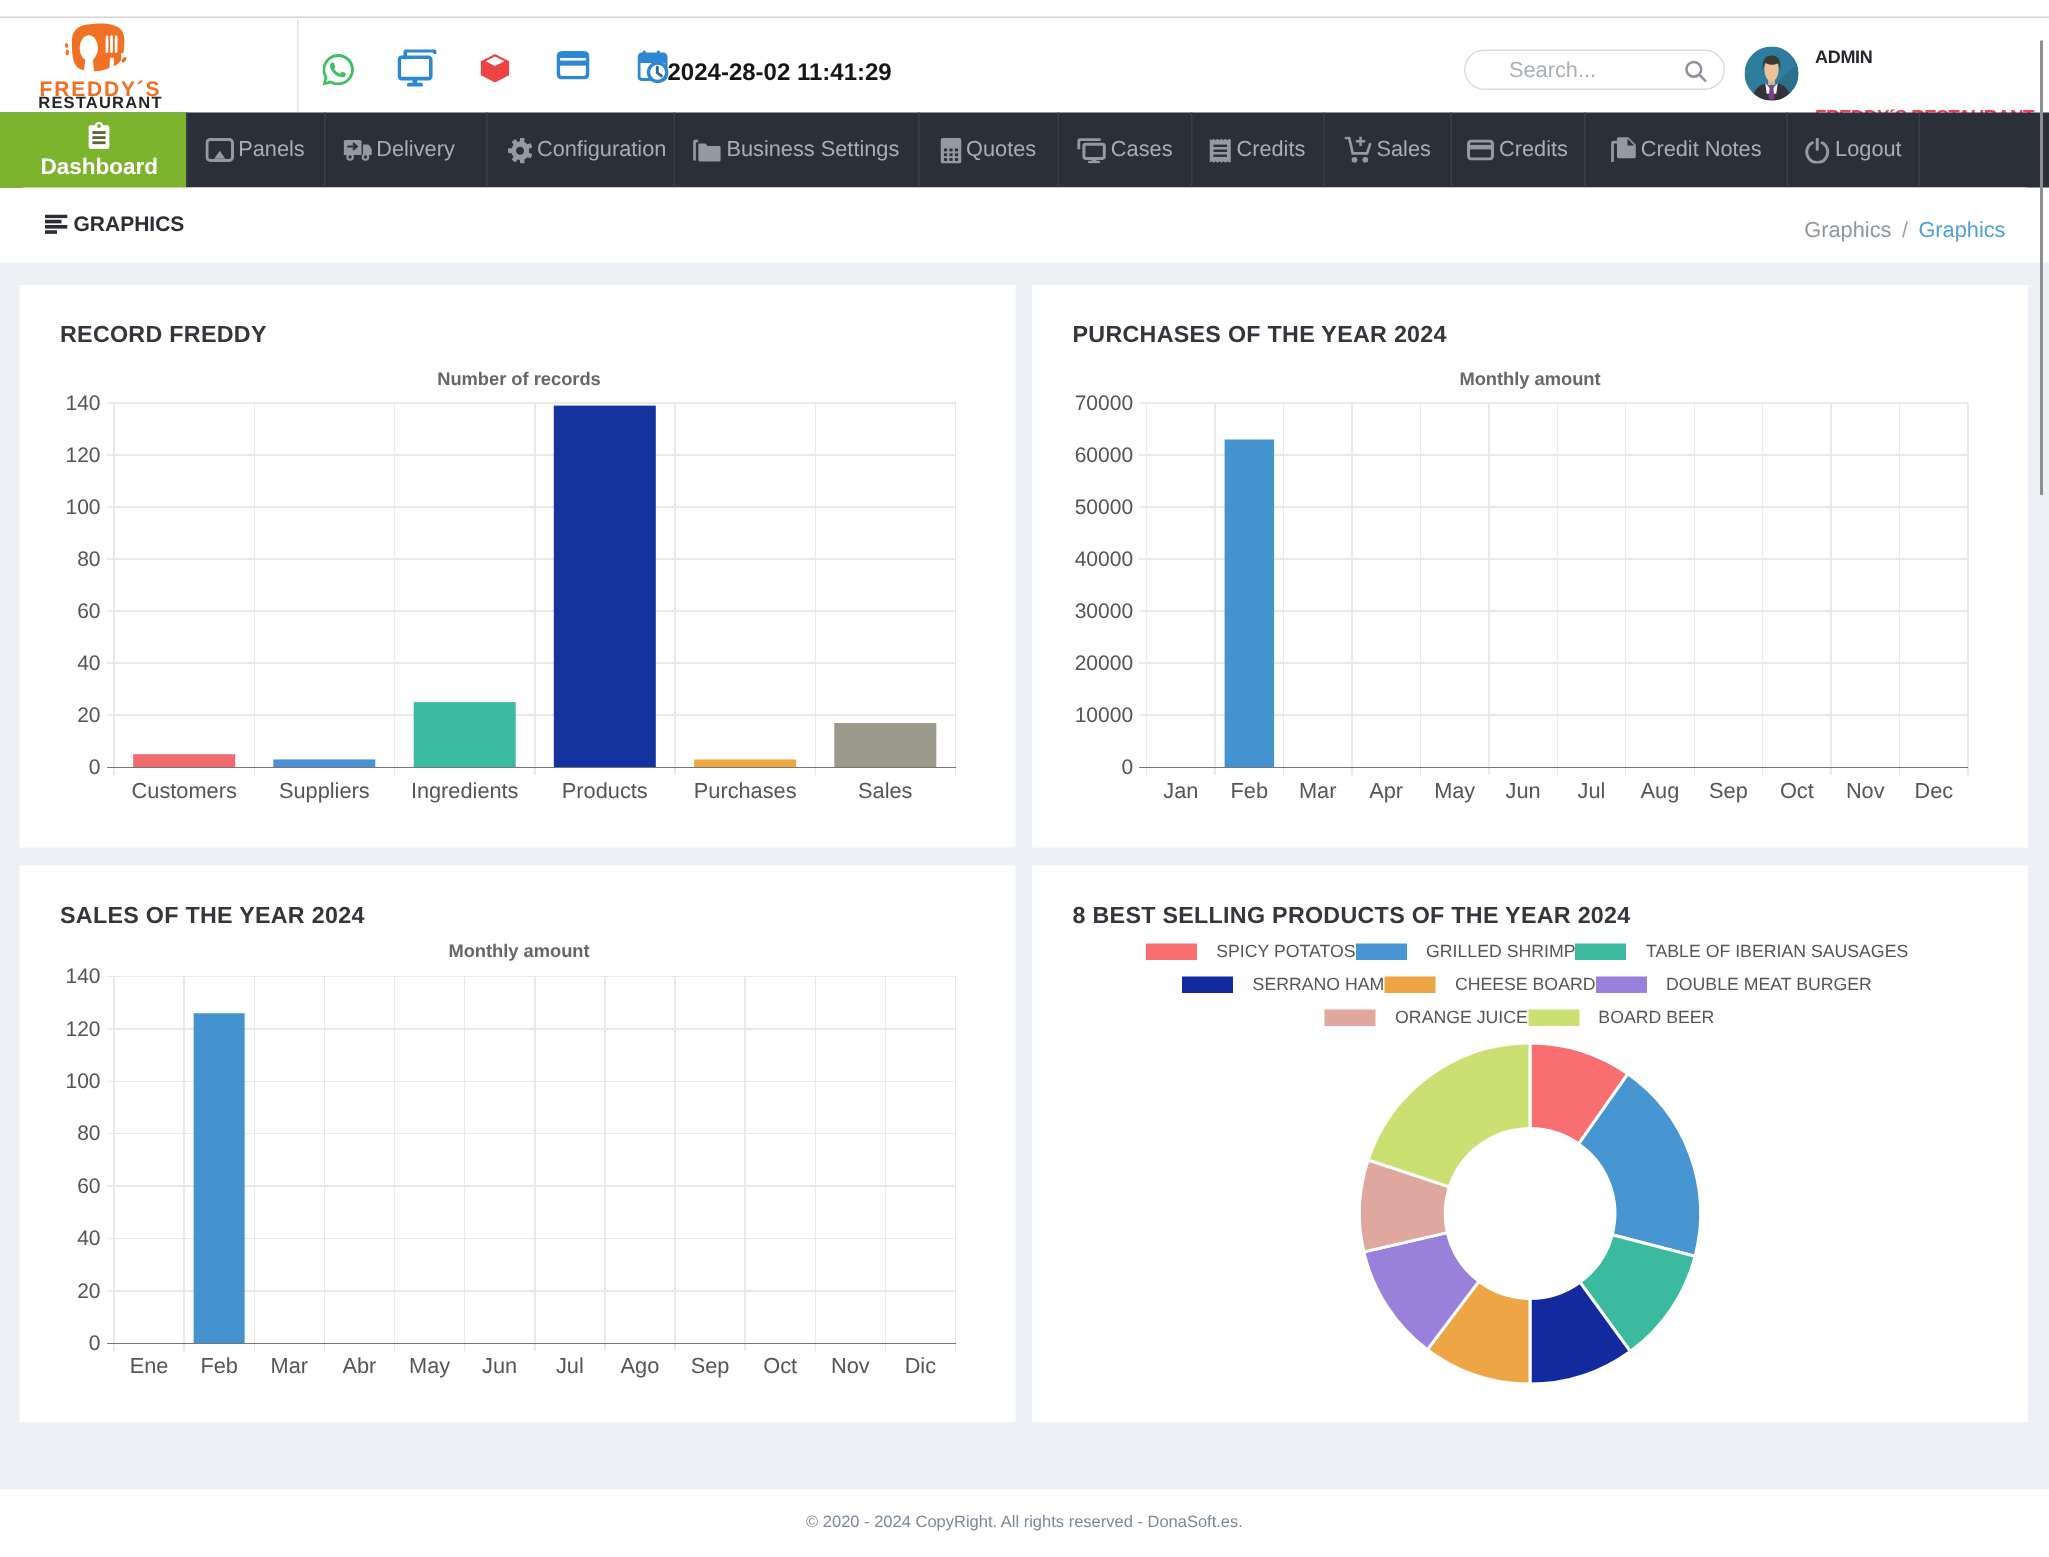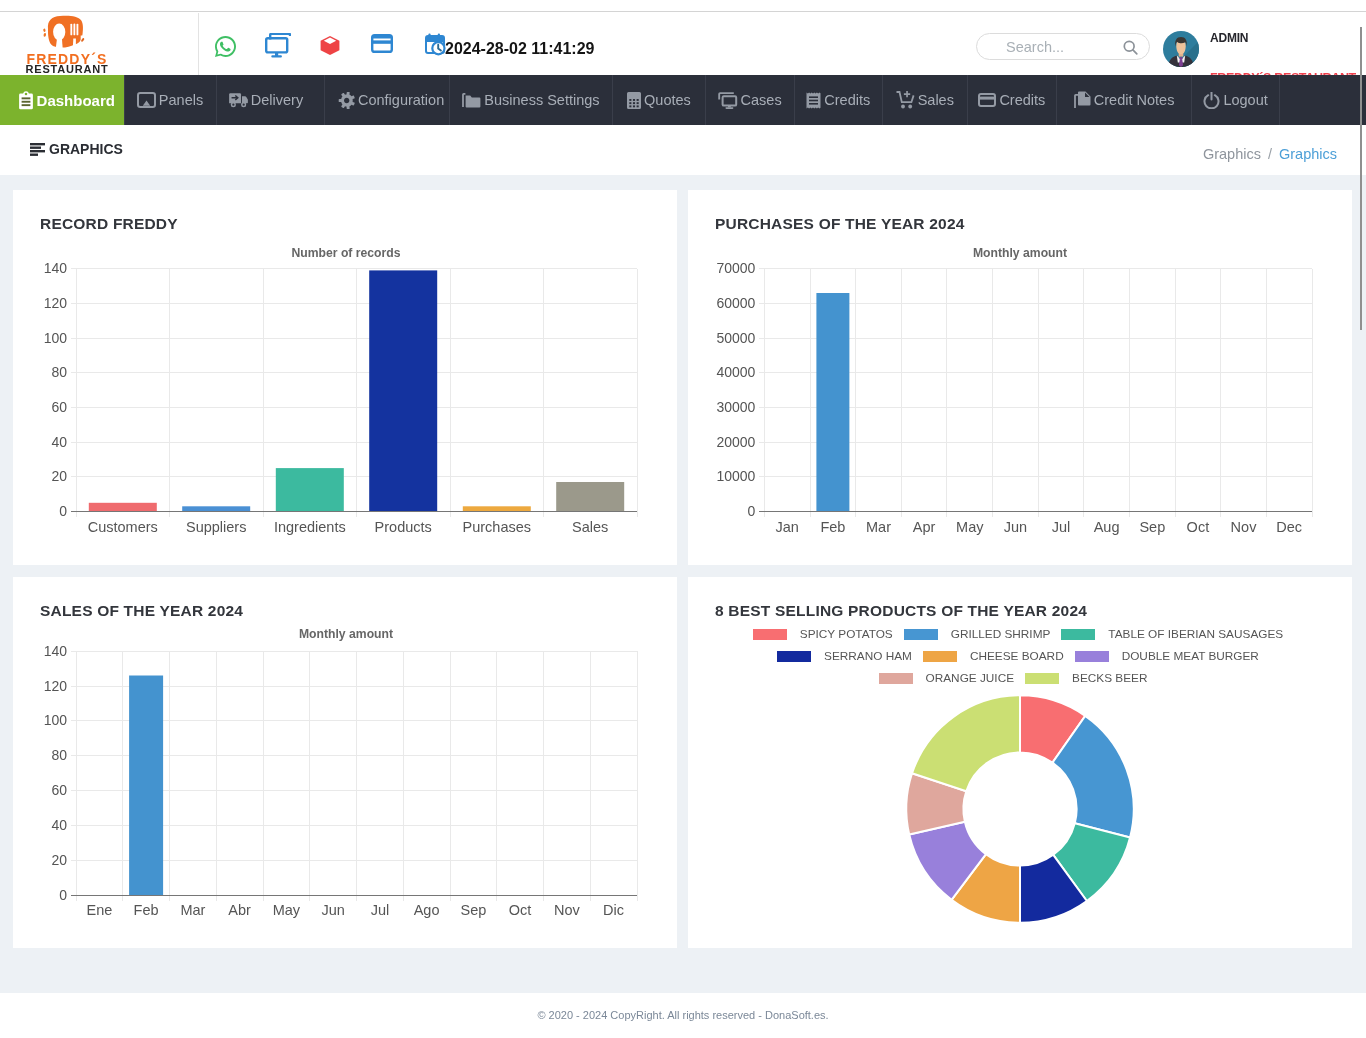--- a/index.html
+++ b/index.html
@@ -13,37 +13,37 @@
 #logo-txt1 { left:0; top:50.5px; width:134px; text-align:center; font-size:14px; font-weight:bold; color:#f26f21; letter-spacing:1.2px; }
 #logo-txt2 { left:0; top:63px; width:134px; text-align:center; font-size:11px; font-weight:bold; color:#252525; letter-spacing:0.8px; }
 #datetime { left:445px; top:40px; font-size:16px; font-weight:bold; color:#151515; }
 #search { left:976px; top:33px; width:174px; height:27px; border:1px solid #dcdcdc; border-radius:14px; background:#fff; }
 #search span { position:absolute; left:29px; top:5px; font-size:14.5px; color:#a9b0b6; }
 #admin1 { left:1210px; top:30.5px; font-size:12px; font-weight:bold; color:#26262c; letter-spacing:-0.2px; }
 #admin2 { left:1210px; top:42.5px; font-size:12.5px; font-weight:bold; color:#f0414e; letter-spacing:-0.35px;margin-top:28px; }
 #navbar { left:0; top:75px; width:1366px; height:50px; background:#2b2f3a; }
 .nav-item { position:absolute; top:0; height:50px; display:flex; align-items:center; justify-content:center; gap:3px; font-size:14.5px; color:#a8aeb7; border-left:1px solid #3a3e4a; }
 .nav-item svg { flex:0 0 auto; }
-#nav-dash { left:0; width:123.5px; background:#7cb32d; color:#fff; font-weight:bold; font-size:15px; border-left:none; padding-left:9px; }
+#nav-dash { left:0; width:123.5px; background:#7cb32d; color:#fff; font-weight:bold; font-size:15px; border-left:none; padding-left:9px;flex-direction:column; }
 #crumb { left:0; top:125px; width:1366px; height:53px; background:#fff;border-radius:17px; }
 #crumb-l { left:30px; top:15px; display:flex; align-items:center; gap:4px; font-size:14px; font-weight:bold; color:#2a2d33; height:18px; }
 #crumb-r { right:29px; top:21px; font-size:14.5px; color:#8f959d;margin-left:47px; }
 #crumb-r .sep { color:#9aa1a8; padding:0 7px; }
 #crumb-r .act { color:#4c9fd7; }
 #content { left:0; top:175px; width:1366px; height:818px; background:#edf1f5; }
 .card { position:absolute; background:#fff; }
 #card1 { left:13px; top:15px; width:664px; height:375px; }
 #card2 { left:688px; top:15px; width:664px; height:375px; }
 #card3 { left:13px; top:402px; width:664px; height:371px; }
 #card4 { left:688px; top:402px; width:664px; height:371px; }
 .ctitle { position:absolute; left:27px; top:25px; font-size:15.5px; font-weight:bold; color:#33363c; letter-spacing:0.2px; }
 #footer { left:0; top:993px; width:1366px; height:45px; background:#fff; }
 #footer div { position:absolute; left:0; top:16px; width:1366px; text-align:center; font-size:11px; color:#7b8898; }
 #scrollbar { left:1360px; top:27px; width:2px; height:303px; background:#8f8f8f; }
-.legend-row { position:absolute; left:0; width:660px; display:flex; justify-content:center; align-items:center; gap:11px; font-size:11.8px; color:#555; }
+.legend-row { position:absolute; left:0; width:660px; display:flex; justify-content:center; align-items:center; font-size:11.8px; color:#555; }
 .legend-row .it { display:flex; align-items:center; gap:13px; }
 .lbox { display:inline-block; width:34px; height:11px; }
 </style>
 </head>
 <body>
 <div id="topstrip" class="abs"></div>
 <div id="header" class="abs"></div>
 <div id="logodiv" class="abs"></div>
 <svg class="abs" style="left:42px;top:14px" width="45" height="35" viewBox="0 0 45 35">
 <path d="M6,15 C5.2,6.5 10,2.6 18,2.1 C26,1.2 36,1.8 39.3,6.5 C41.3,9.5 41.2,15 40.6,19.5 C40,25.5 37.5,29.5 32.5,30.5 C26,34.5 13,34.8 9.2,30.5 C6.5,27.5 5.8,20.5 6,15 Z" fill="#f07024"></path>
@@ -413,21 +413,21 @@
           <span>DOUBLE MEAT BURGER</span>
         </span>
       </div>
 <div class="legend-row" style="top:94px;width:650px">
         <span class="it">
           <span class="lbox" style="background:#dfa79d"></span>
           <span>ORANGE JUICE</span>
         </span>
         <span class="it">
           <span class="lbox" style="background:#cbdf73"></span>
-          <span>BECKS BEER</span>
+          <span>BOARD BEER</span>
         </span>
       </div>
     <svg width="664" height="371" viewBox="0 0 664 371" style="position:absolute;left:0;top:0">
     <path d="M332.00,118.30 A113.7,113.7 0 0 1 397.22,138.86 L364.46,185.64 A56.6,56.6 0 0 0 332.00,175.40 Z" fill="#f86e71" stroke="#fff" stroke-width="2"></path>
 <path d="M397.22,138.86 A113.7,113.7 0 0 1 442.08,260.47 L386.80,246.17 A56.6,56.6 0 0 0 364.46,185.64 Z" fill="#4796d2" stroke="#fff" stroke-width="2"></path>
 <path d="M442.08,260.47 A113.7,113.7 0 0 1 398.83,323.99 L365.27,277.79 A56.6,56.6 0 0 0 386.80,246.17 Z" fill="#3cba9f" stroke="#fff" stroke-width="2"></path>
 <path d="M398.83,323.99 A113.7,113.7 0 0 1 332.00,345.70 L332.00,288.60 A56.6,56.6 0 0 0 365.27,277.79 Z" fill="#132a9e" stroke="#fff" stroke-width="2"></path>
 <path d="M332.00,345.70 A113.7,113.7 0 0 1 263.57,322.80 L297.94,277.20 A56.6,56.6 0 0 0 332.00,288.60 Z" fill="#eea545" stroke="#fff" stroke-width="2"></path>
 <path d="M263.57,322.80 A113.7,113.7 0 0 1 221.21,257.58 L276.85,244.73 A56.6,56.6 0 0 0 297.94,277.20 Z" fill="#9880db" stroke="#fff" stroke-width="2"></path>
 <path d="M221.21,257.58 A113.7,113.7 0 0 1 224.05,196.30 L278.26,214.23 A56.6,56.6 0 0 0 276.85,244.73 Z" fill="#dfa79d" stroke="#fff" stroke-width="2"></path>

